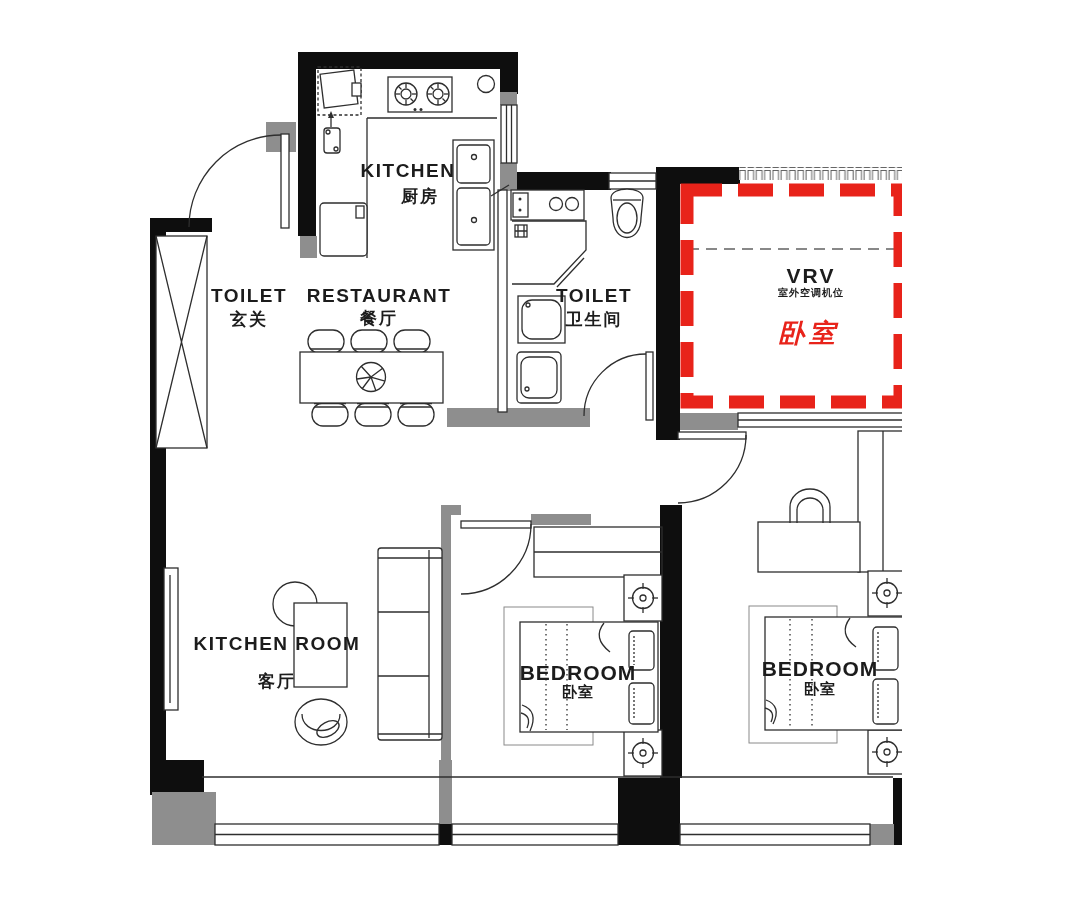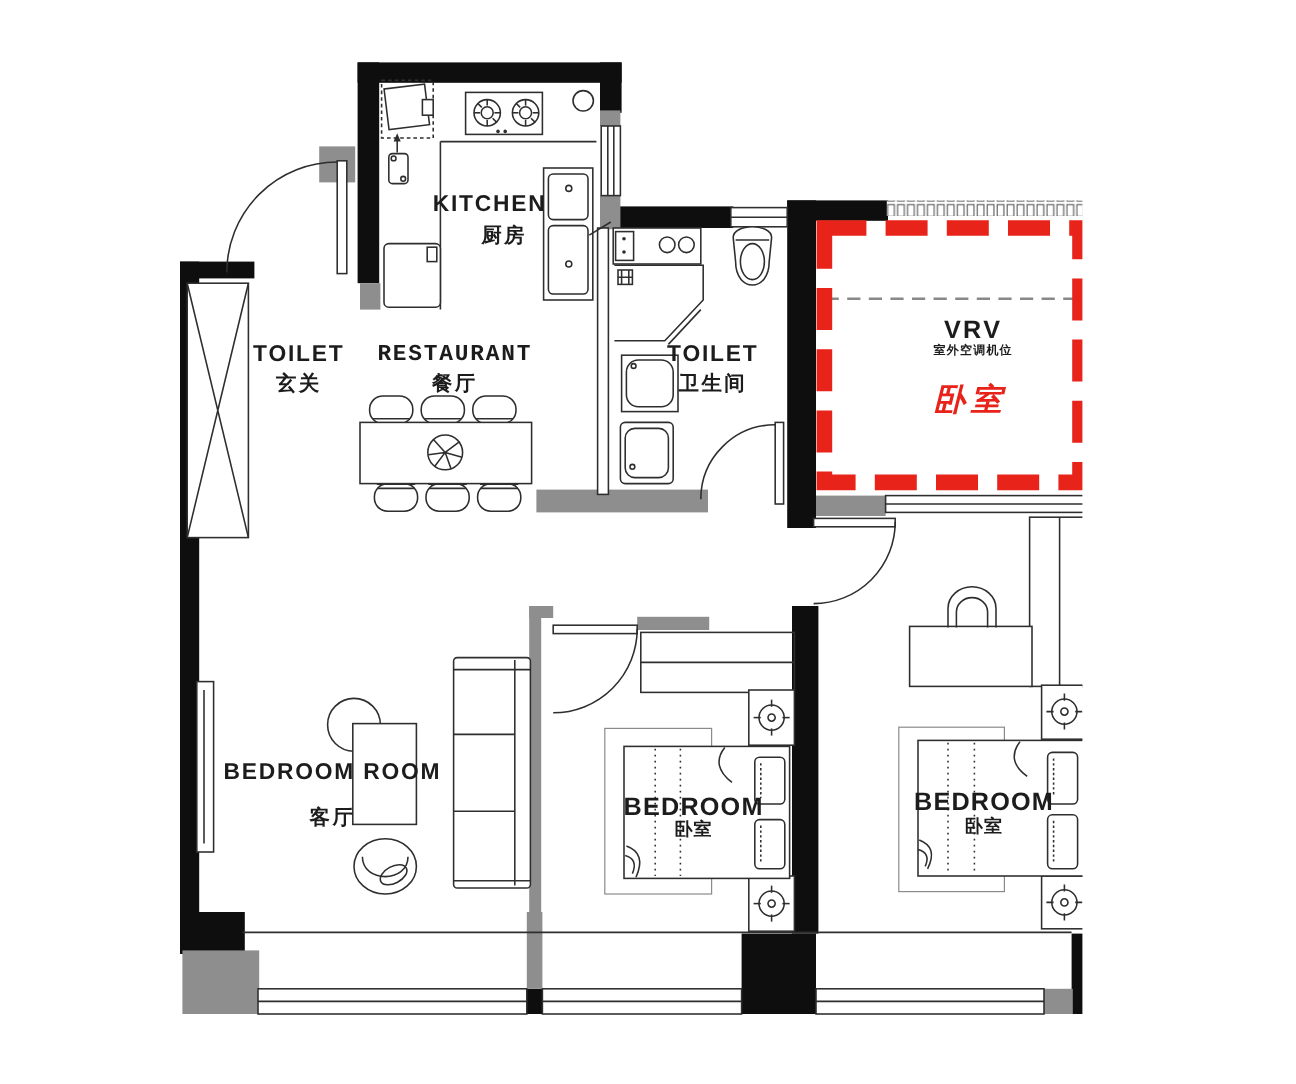--- a/index.html
+++ b/index.html
@@ -300,27 +300,27 @@
     </g>
   </g>
 </svg>
 
   <div class="label en" style="left:408px;top:161px;">KITCHEN</div>
   <div class="label cn" style="left:420px;top:188px;">厨房</div>
 
   <div class="label en" style="left:249px;top:286px;">TOILET</div>
   <div class="label cn" style="left:249px;top:311px;">玄关</div>
 
-  <div class="label en" style="left:379px;top:286px;font-family:Liberation Mono, monospace;">RESTAURANT</div>
-  <div class="label cn" style="left:379px;top:311px;">餐厅</div>
+  <div class="label en" style="left:379px;top:286px;">RESTAURANT</div>
+  <div class="label cn" style="left:379px;top:311px;font-family:Liberation Mono, monospace;">餐厅</div>
 
   <div class="label en" style="left:594px;top:286px;">TOILET</div>
   <div class="label cn" style="left:594px;top:311px;">卫生间</div>
 
-  <div class="label en" style="left:277px;top:634px;">BEDROOM ROOM</div>
+  <div class="label en" style="left:277px;top:634px;">KITCHEN ROOM</div>
   <div class="label cn" style="left:277px;top:673px;">客厅</div>
 
   <div class="label small-en" style="left:578px;top:662px;">BEDROOM</div>
   <div class="label small-cn" style="left:578px;top:684px;">卧室</div>
 
   <div class="label small-en" style="left:820px;top:658px;">BEDROOM</div>
   <div class="label small-cn" style="left:820px;top:681px;">卧室</div>
 
   <div class="label vrv-en" style="left:811px;top:265px;">VRV</div>
   <div class="label vrv-cn" style="left:811px;top:288px;">室外空调机位</div>

